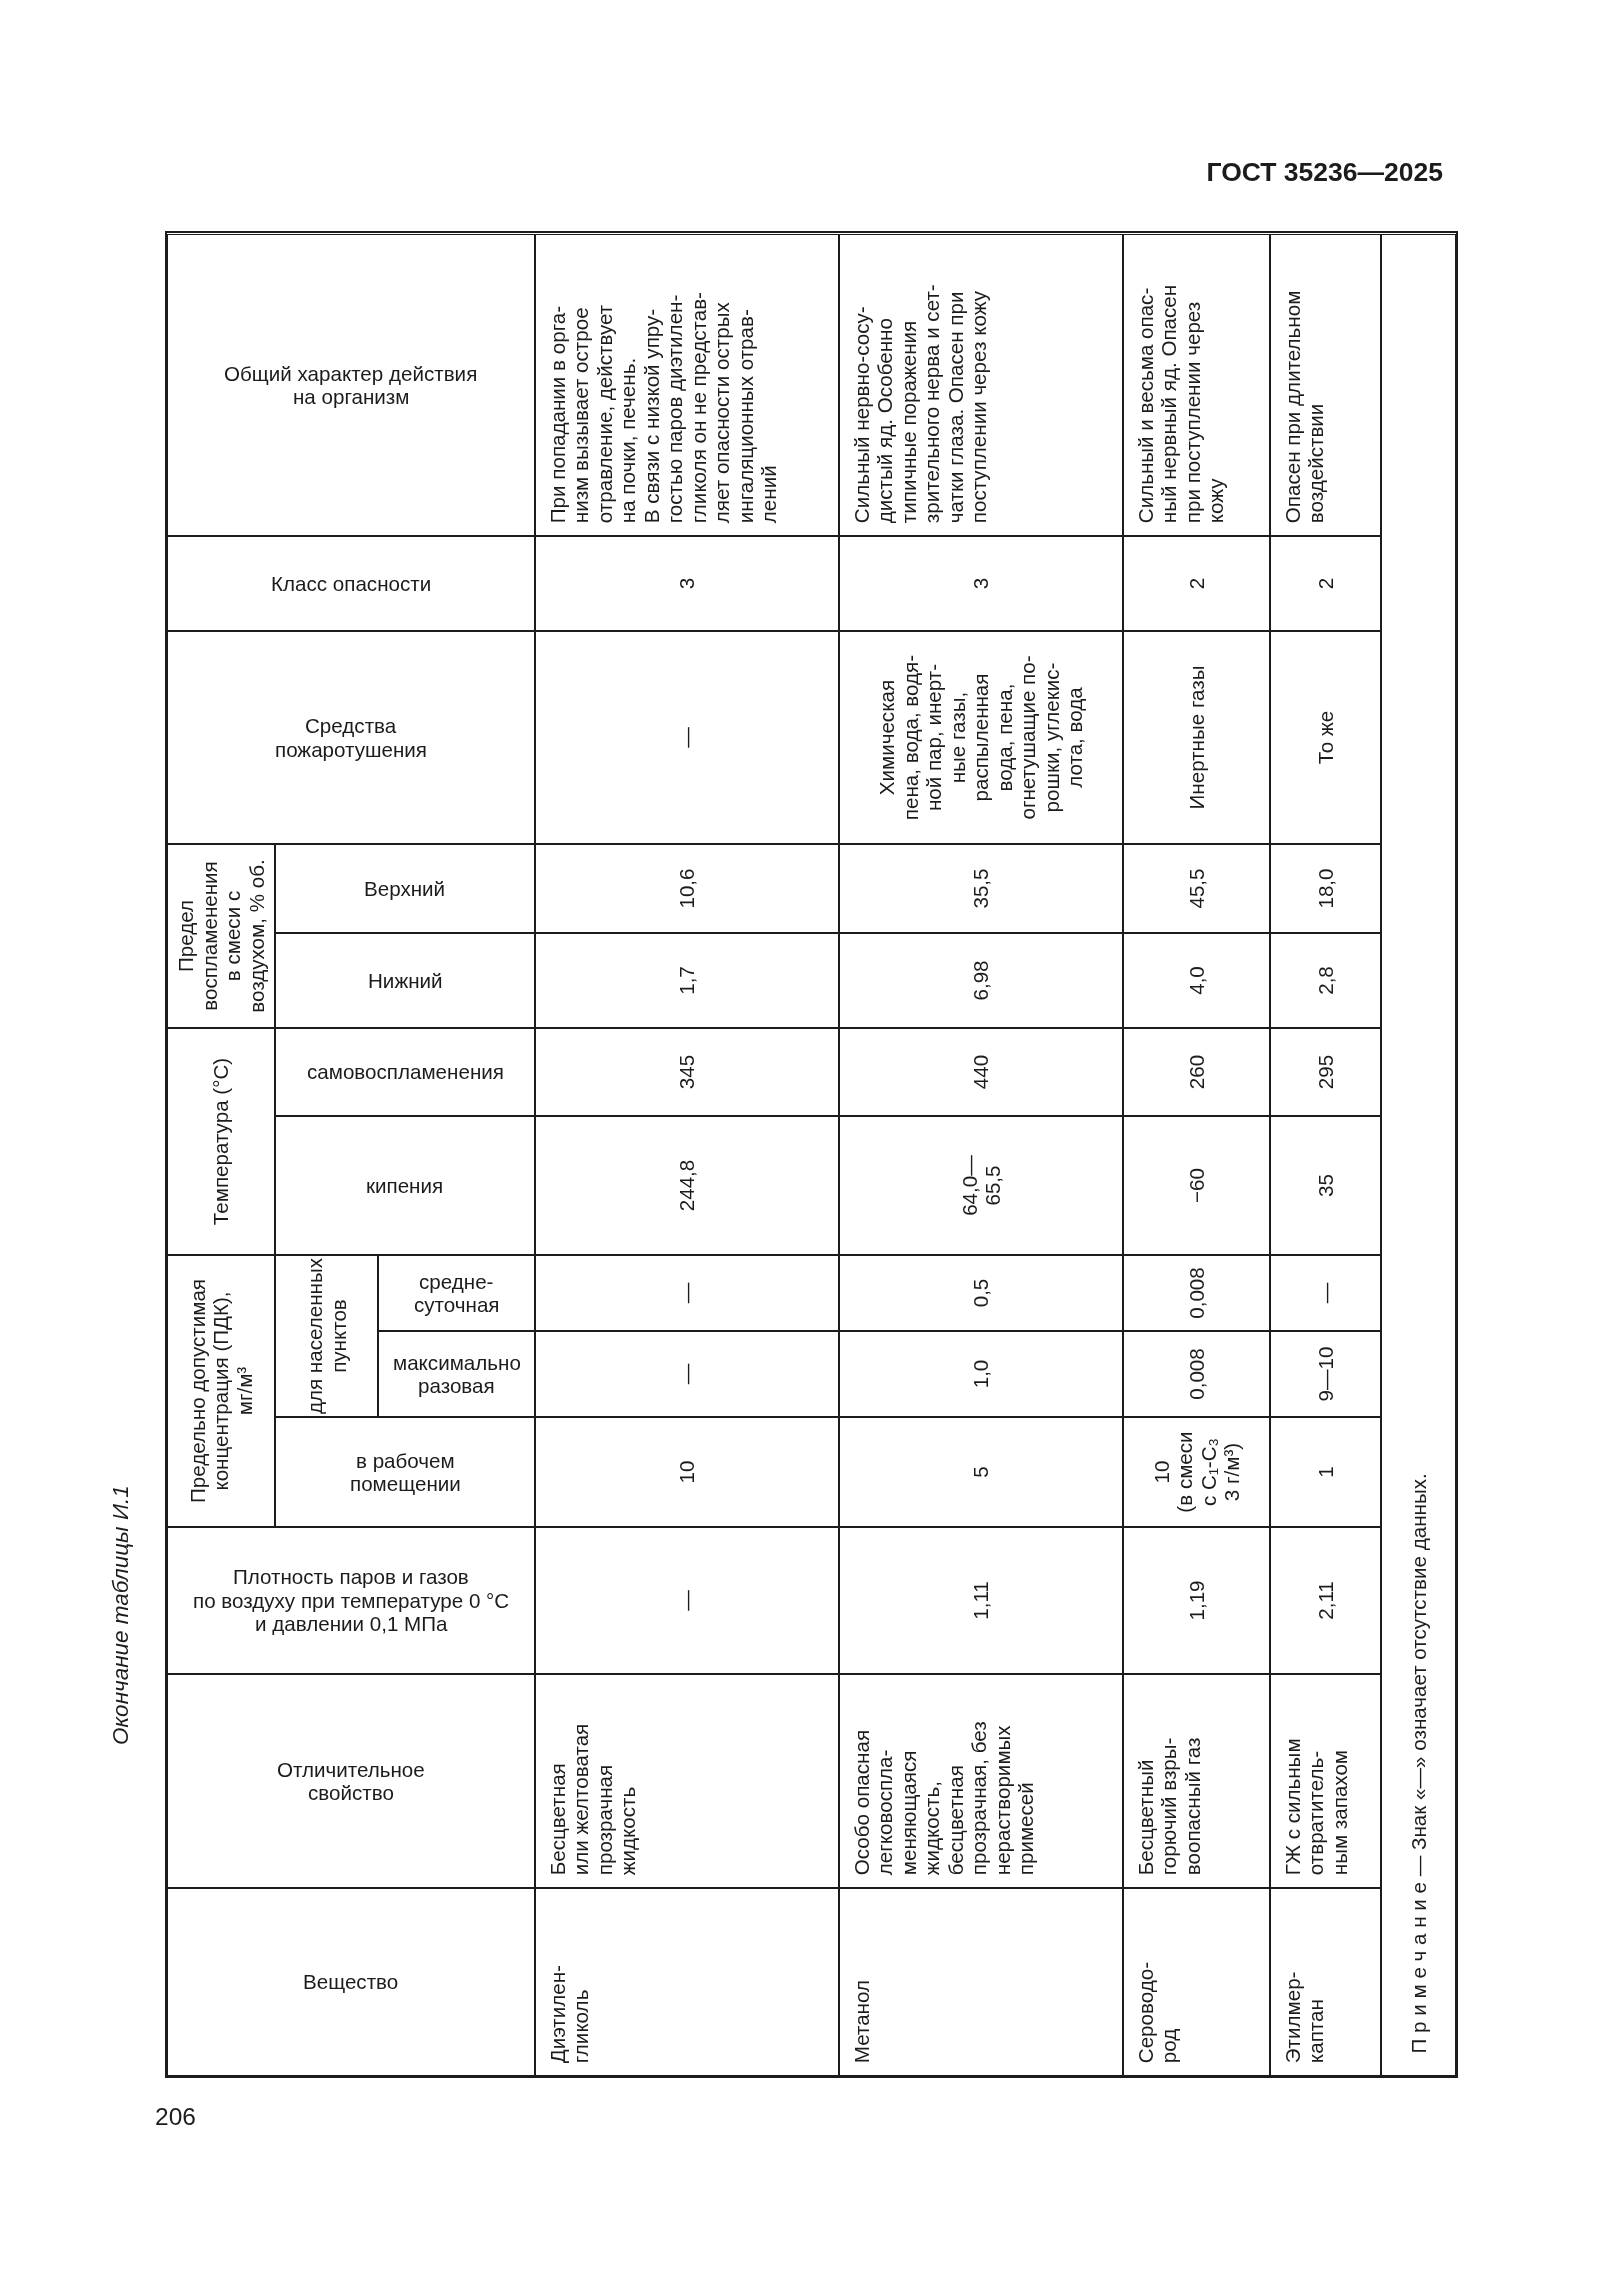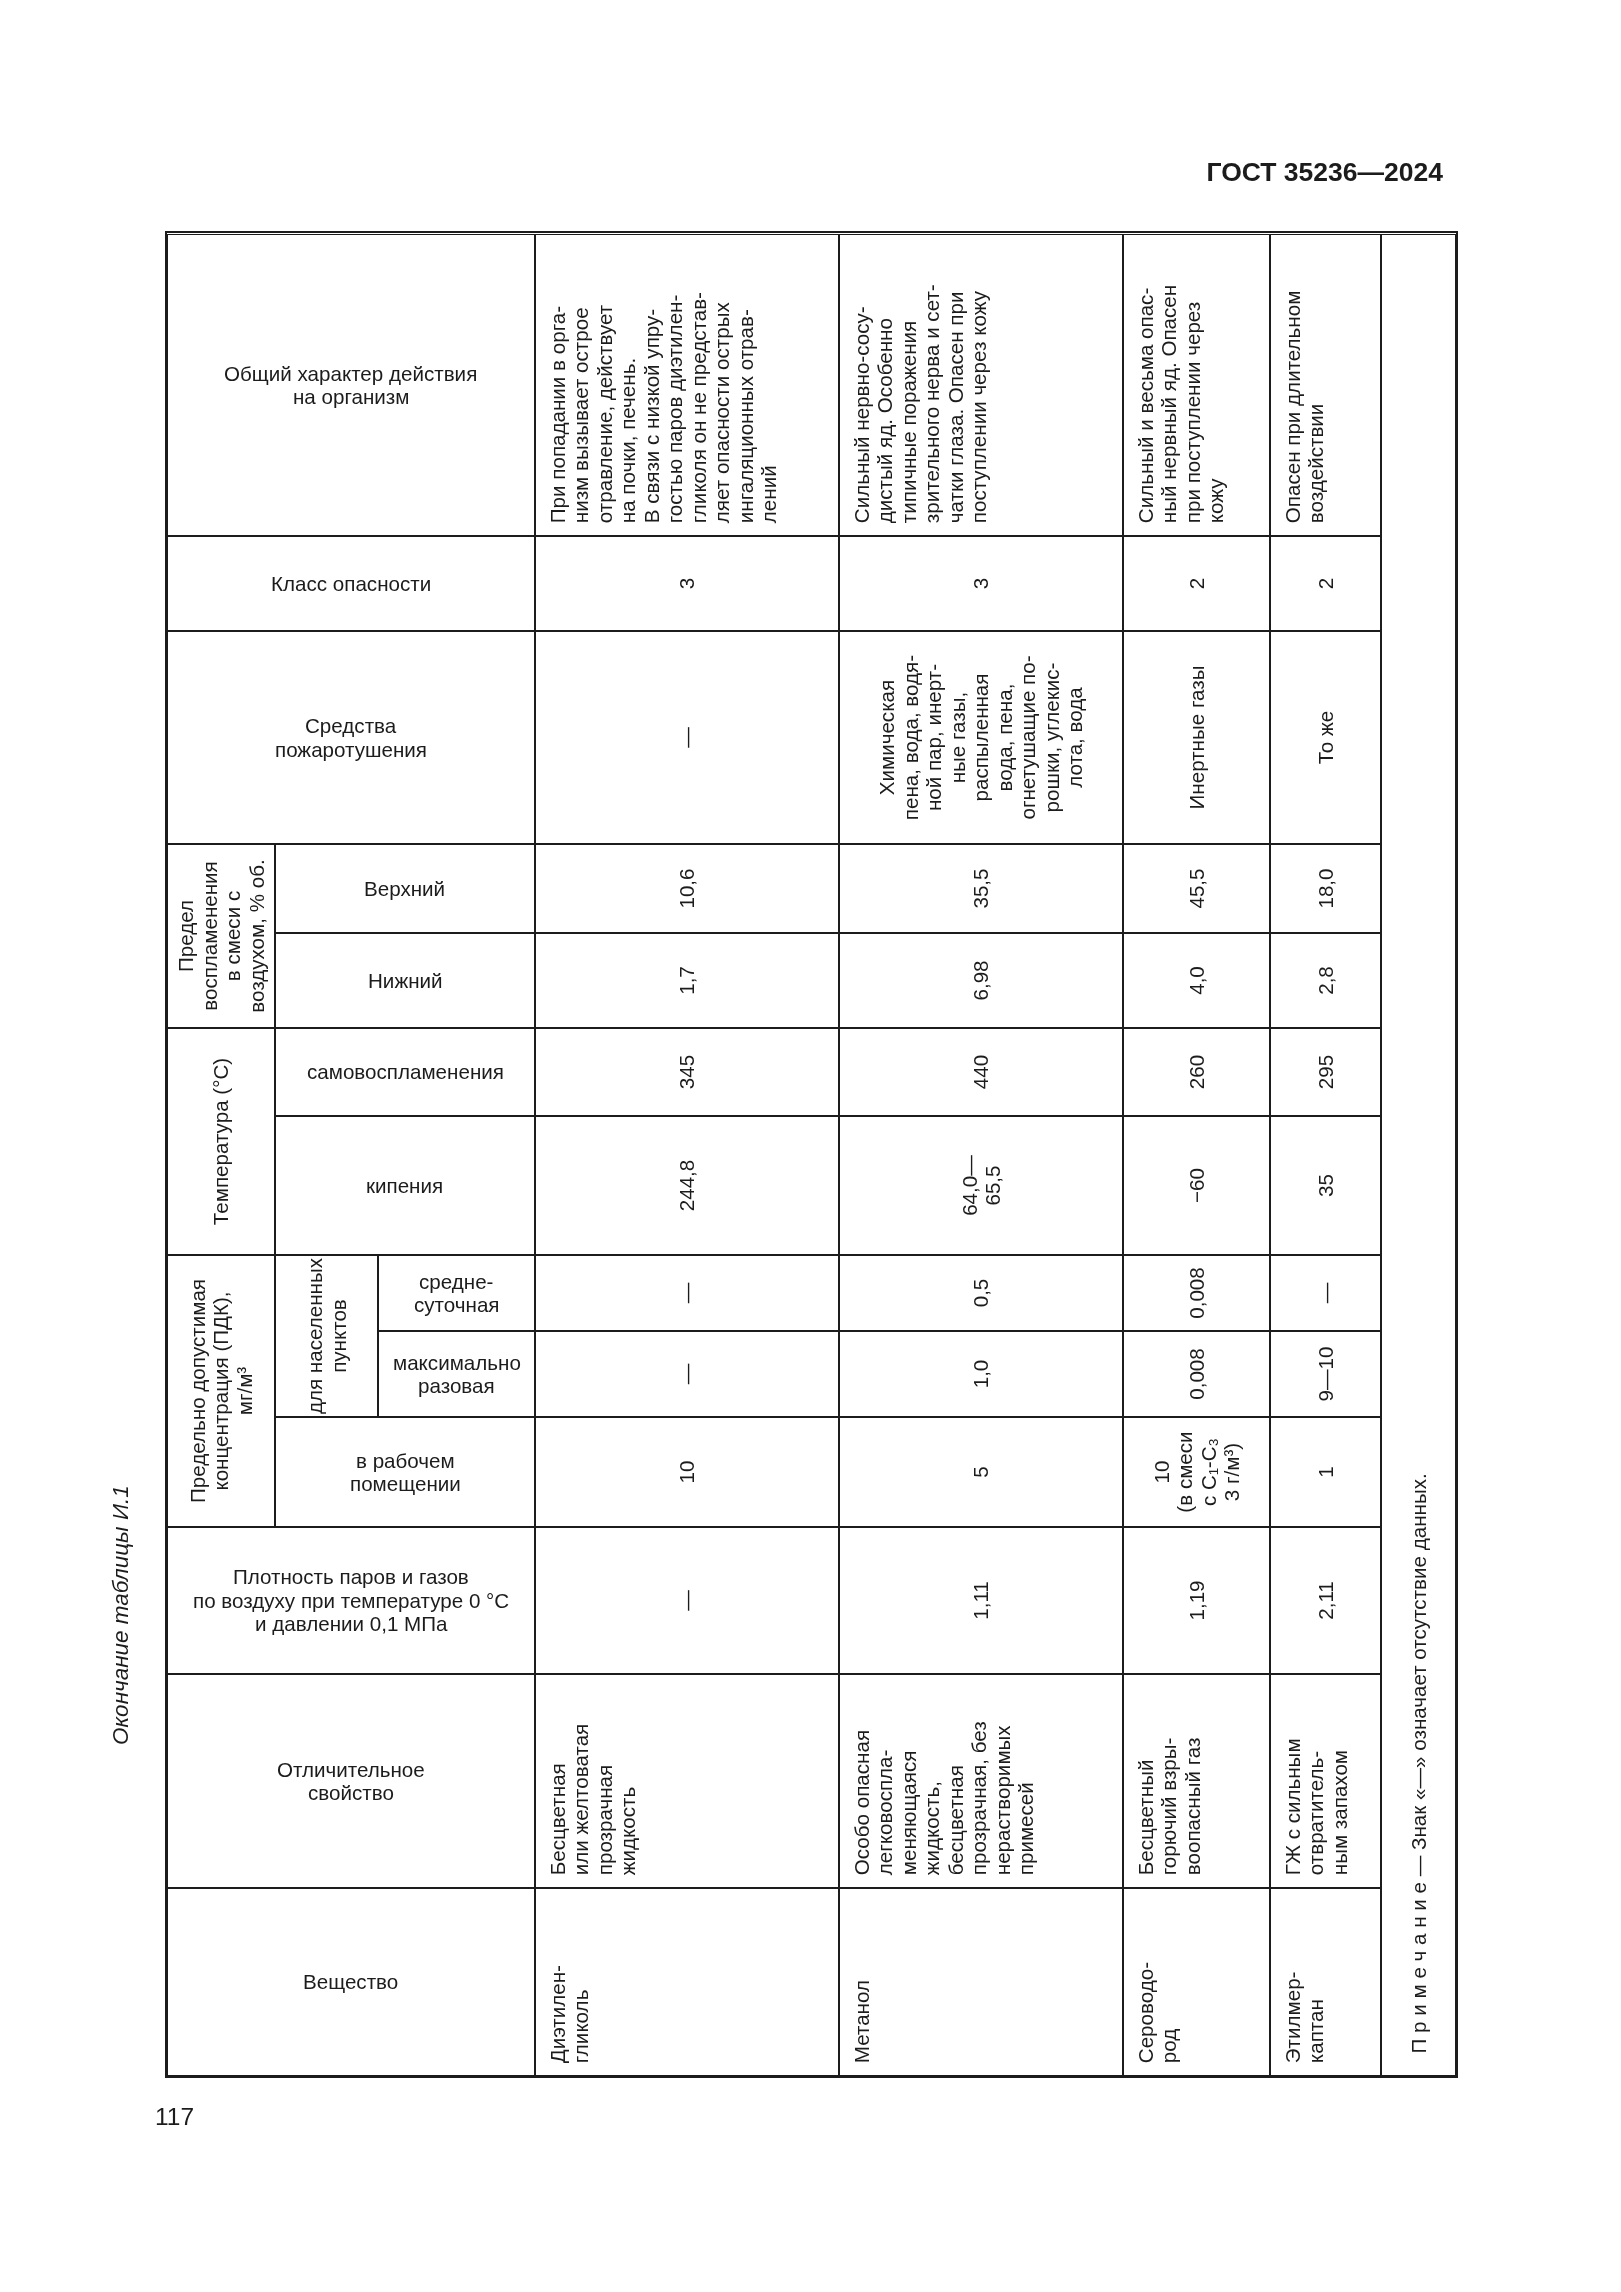--- a/index.html
+++ b/index.html
@@ -56,21 +56,21 @@
   .note-cell {
     display:flex; align-items:center; padding-left:21.6px;
     white-space:nowrap; font-size:20.6px;
   }
 </style>
 </head>
 <body>
 
 <div class="page">
 
-  <div class="doc-header">ГОСТ 35236—2024</div>
+  <div class="doc-header">ГОСТ 35236—2025</div>
 
   <div class="caption-wrap">
     <div class="caption-inner">Окончание таблицы И.1</div>
   </div>
 
   <div class="table-wrap">
     <div class="table-grid">
 
       <div class="cell vh" style="grid-area:1/1/4/2">
           <span>Вещество</span>
@@ -231,16 +231,16 @@
       <div class="cell num" style="grid-area:7/11/8/12">То же</div>
       <div class="cell num" style="grid-area:7/12/8/13">2</div>
       <div class="cell para" style="grid-area:7/13/8/14">Опасен при длительном
 воздействии</div>
 
       <div class="cell note-cell" style="grid-area:8/1/9/14">П р и м е ч а н и е  —  Знак «—» означает отсутствие данных.</div>
 
     </div>
   </div>
 
-  <div class="page-number">117</div>
+  <div class="page-number">206</div>
 
 </div>
 
 
 </body></html>

